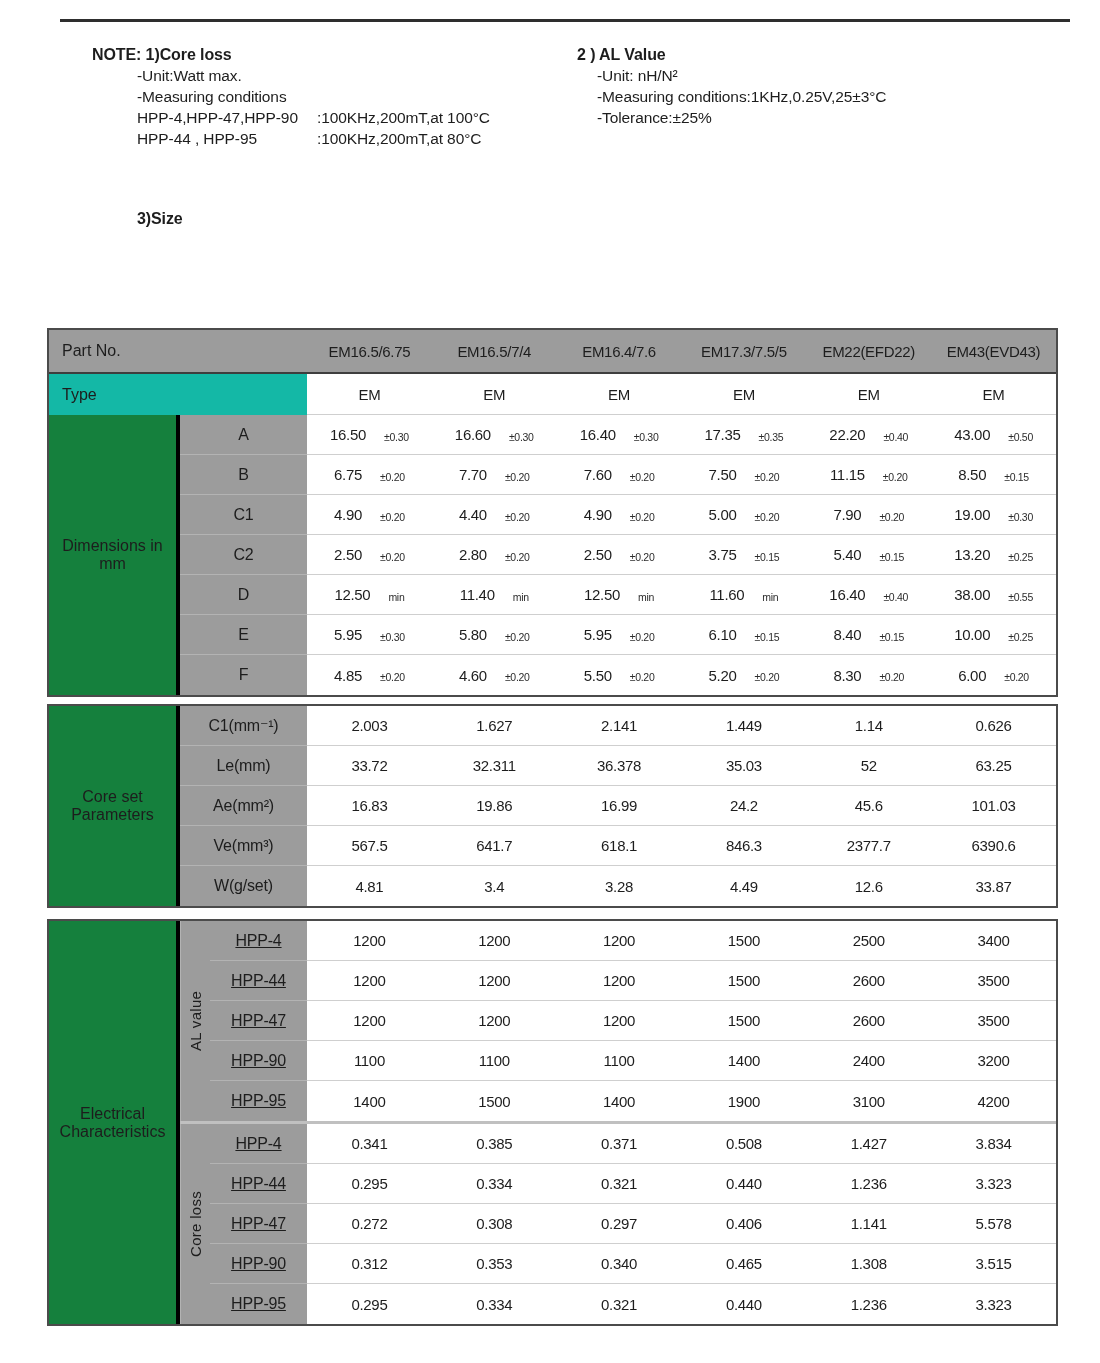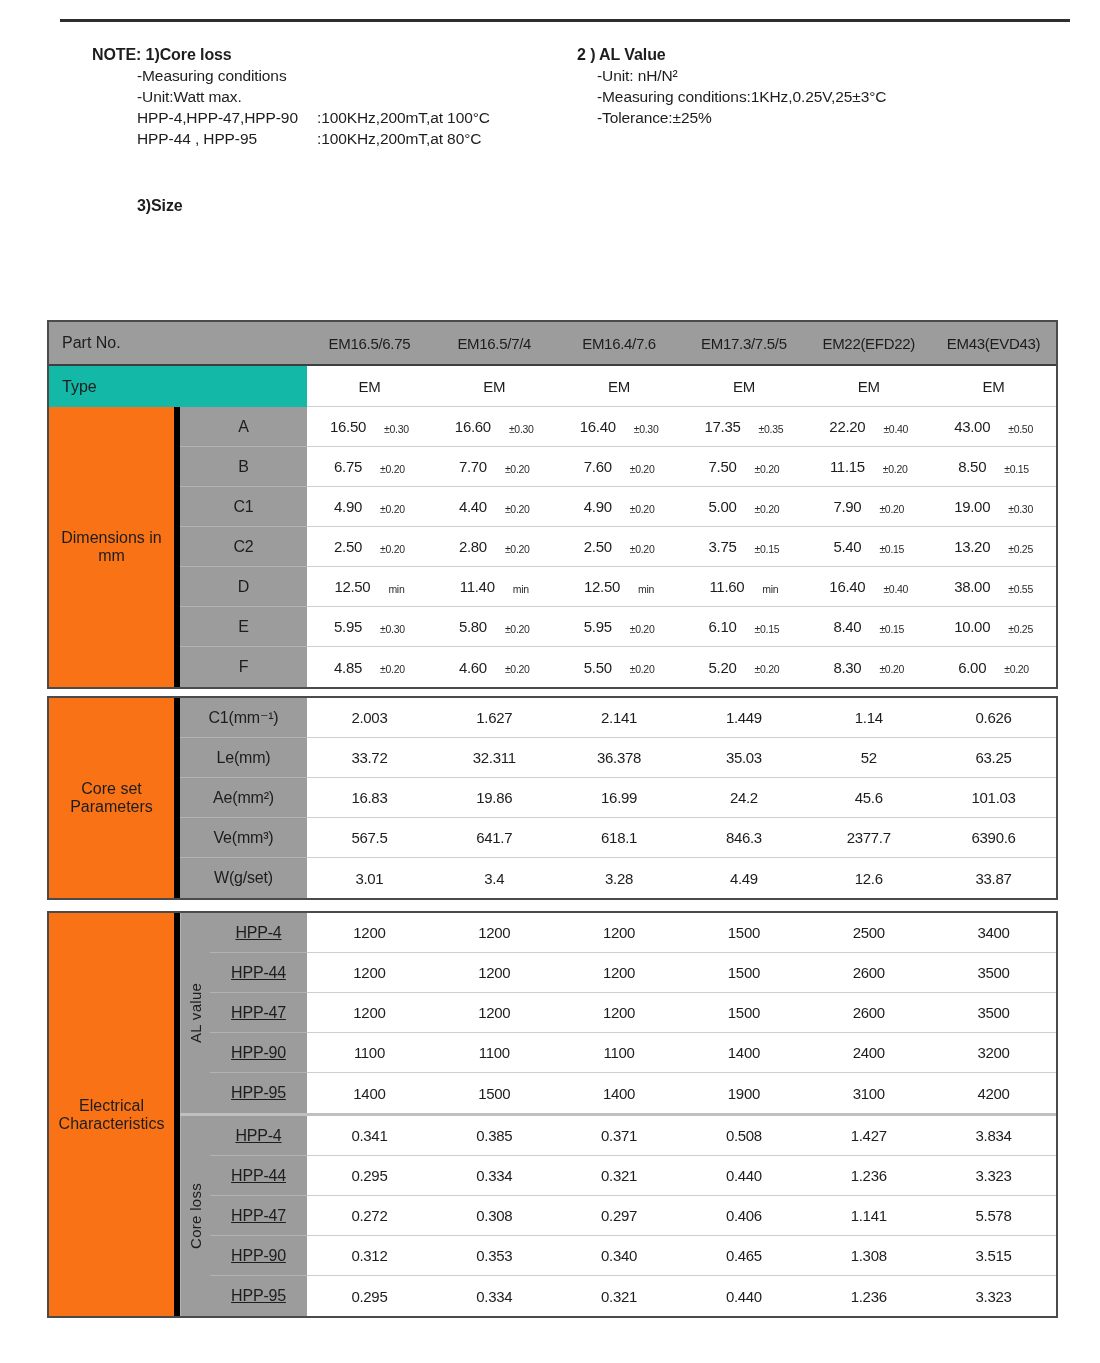--- a/index.html
+++ b/index.html
@@ -7,40 +7,40 @@
         font-family:"Liberation Sans","DejaVu Sans",sans-serif;color:#1d1d1d;}
   .top-rule{position:absolute;left:60px;top:19px;width:1010px;height:3px;background:#2e2e2e;}
 
   
   .note{position:absolute;font-size:15.5px;line-height:21px;letter-spacing:-0.1px;margin-left:32px;}
   .note .title{font-weight:bold;font-size:16px;}
   #note1{left:60px;top:44px;}
   #note1 .body{margin-left:45px;}
   #note2{left:545px;top:44px;}
   #note2 .body{margin-left:20px;}
-  #note3{left:105px;top:195px;}
+  #note3{left:105px;top:208px;}
   .cond-row{display:flex;}
   .c-left{width:180px;}
 
   
   *{box-sizing:border-box;}
-  .ds-table{position:absolute;left:47px;top:320px;width:1011px;font-size:15px;}
+  .ds-table{position:absolute;left:47px;top:328px;width:1011px;font-size:15px;}
   .block{border:2px solid #4b4b4b;background:#ffffff;}
   #block2{margin-top:7px;}
   #block3{margin-top:11px;}
   .row{display:flex;}
   .hdr-row{background:#9c9c9c;height:44px;align-items:center;border-bottom:2px solid #3e3e3e;}
   .hdr-label{width:258px;padding-left:13px;font-size:16px;}
   .hdr-col{flex:1;text-align:center;letter-spacing:-0.3px;}
   .type-row{height:41px;}
   .lbl-wide{width:258px;background:#14b8a6;display:flex;align-items:center;padding-left:13px;font-size:16px;}
   .cell{flex:1;display:flex;align-items:center;justify-content:center;border-bottom:1px solid #cfcfcf;letter-spacing:-0.3px;}
   .group-wrap{display:flex;}
-  .group-cell{width:131px;background:#f97316;display:flex;align-items:center;justify-content:center;
-              text-align:center;font-size:16px;border-right:6px solid #000000;padding:0 10px;}
+  .group-cell{width:131px;background:#15803d;display:flex;align-items:center;justify-content:center;
+              text-align:center;font-size:16px;border-right:4px solid #000000;padding:0 10px;}
   .sub-rows{flex:1;}
   .srow{display:flex;height:40px;}
   .srow-label{width:127px;background:#9c9c9c;display:flex;align-items:center;justify-content:center;
               font-size:16px;border-bottom:1px solid #b3b3b3;letter-spacing:-0.2px;}
   .sub-rows .srow:last-child .srow-label,.sub-rows .srow:last-child .cell{border-bottom:none;}
   .val{}
   .tol{font-size:10.5px;margin-left:18px;transform:translateY(2px);color:#2c2c2c;}
 
   
   .el-body{flex:1;}
@@ -52,22 +52,22 @@
 </style>
 </head>
 <body>
 
 <div class="page">
   <div class="top-rule"></div>
 
   <div class="note" id="note1">
     <div class="title">NOTE: 1)Core loss</div>
     <div class="body">
+      <div>-Unit:Watt max.</div>
       <div>-Measuring conditions</div>
-      <div>-Unit:Watt max.</div>
       <div class="cond-row">
         <span class="c-left">HPP-4,HPP-47,HPP-90</span>
         <span>:100KHz,200mT,at 100°C</span>
       </div>
       <div class="cond-row">
         <span class="c-left">HPP-44 , HPP-95</span>
         <span>:100KHz,200mT,at 80°C</span>
       </div>
     </div>
   </div>
@@ -337,21 +337,21 @@
             <div class="srow-label">Ve(mm³)</div>
             <div class="cell">567.5</div>
             <div class="cell">641.7</div>
             <div class="cell">618.1</div>
             <div class="cell">846.3</div>
             <div class="cell">2377.7</div>
             <div class="cell">6390.6</div>
           </div>
           <div class="srow">
             <div class="srow-label">W(g/set)</div>
-            <div class="cell">3.01</div>
+            <div class="cell">4.81</div>
             <div class="cell">3.4</div>
             <div class="cell">3.28</div>
             <div class="cell">4.49</div>
             <div class="cell">12.6</div>
             <div class="cell">33.87</div>
           </div>
         </div>
       </div>
     </div>
 

